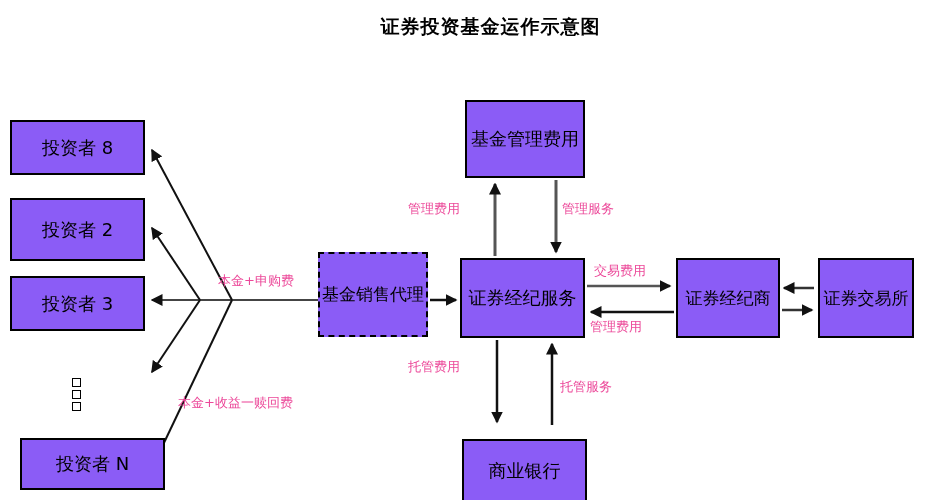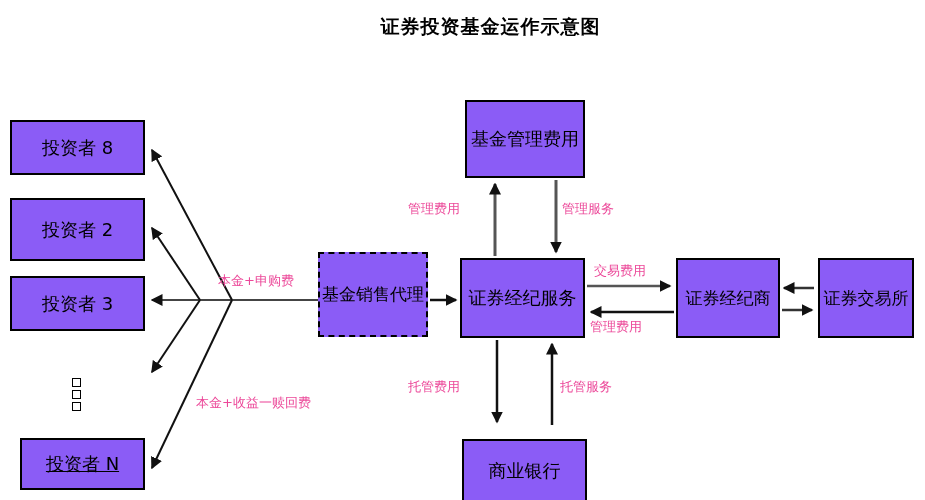--- a/index.html
+++ b/index.html
@@ -71,21 +71,21 @@
     display: block;
     width: 9px;
     height: 9px;
     border: 1.5px solid #000000;
     box-sizing: border-box;
   }
   
   #inv1 { left: 10px;  top: 120px; width: 135px; height: 55px; font-size: 18px; }
   #inv2 { left: 10px;  top: 198px; width: 135px; height: 63px; font-size: 18px; }
   #inv3 { left: 10px;  top: 276px; width: 135px; height: 55px; font-size: 18px; }
-  #invN { left: 20px;  top: 438px; width: 125px; height: 52px; font-size: 18px; text-decoration: underline; }
+  #invN { left: 20px;  top: 438px; width: 145px; height: 52px; font-size: 18px; }
   #agent { left: 318px; top: 252px; width: 110px; height: 85px; font-size: 17px; }
   #fund  { left: 460px; top: 258px; width: 125px; height: 80px; font-size: 18px; }
   #mgmt  { left: 465px; top: 100px; width: 120px; height: 78px; font-size: 18px; }
   #bank  { left: 462px; top: 427px; width: 125px; height: 63px; font-size: 18px; margin-top: 12px; }
   #broker{ left: 676px; top: 258px; width: 104px; height: 80px; font-size: 17px; }
   #exch  { left: 818px; top: 258px; width: 96px;  height: 80px; font-size: 17px; }
   #dots  { left: 72px;  top: 378px; }
 </style>
 </head>
 <body>
@@ -174,27 +174,27 @@
     <span class="ln">经纪商</span>
   </div>
 
   <div class="node" id="exch">
     <span class="ln">证券</span>
     <span class="ln">交易所</span>
   </div>
 
   <div class="edge-label" style="left:218px; top:272px;">本金+申购费</div>
 
-  <div class="edge-label" style="left:196px; top:394px;">本金+收益一赎回费</div>
+  <div class="edge-label" style="left:178px; top:394px;">本金+收益一赎回费</div>
 
   <div class="edge-label" style="left:408px; top:200px;">管理费用</div>
 
   <div class="edge-label" style="left:562px; top:200px;">管理服务</div>
 
-  <div class="edge-label" style="left:408px; top:378px;">托管费用</div>
+  <div class="edge-label" style="left:408px; top:358px;">托管费用</div>
 
   <div class="edge-label" style="left:560px; top:378px;font-family:Liberation Mono, monospace;">托管服务</div>
 
   <div class="edge-label" style="left:594px; top:262px;text-align:center;">交易费用</div>
 
   <div class="edge-label" style="left:590px; top:318px;">管理费用</div>
 
 </div>
 
 </body></html>

